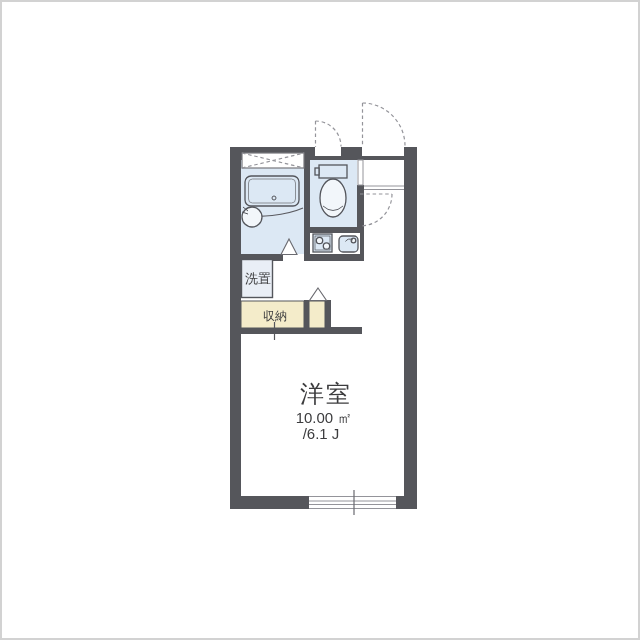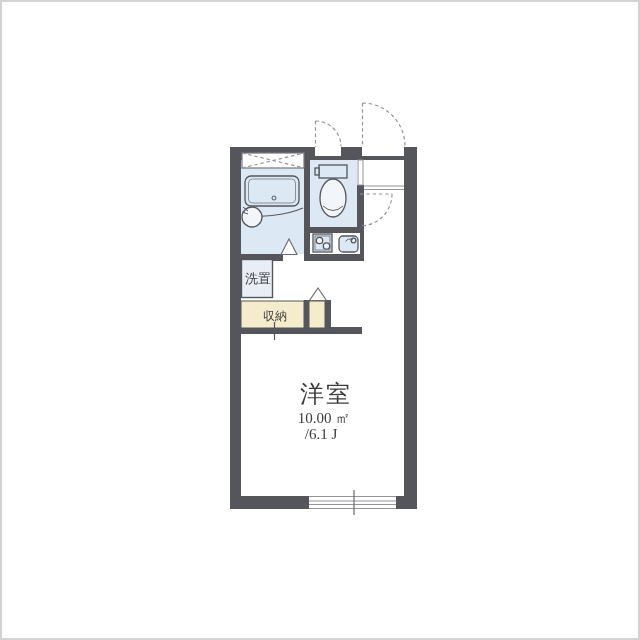--- a/index.html
+++ b/index.html
@@ -1,19 +1,19 @@
 <!DOCTYPE html>
 <html><head>
 <meta charset="utf-8">
 <style>
   html,body{margin:0;padding:0;background:#fff;}
   .canvas{
     position:relative;width:640px;height:640px;background:#ffffff;
     box-sizing:border-box;border:2px solid #d2d2d2;
-    font-family:Liberation Serif, serif;
+    font-family:Liberation Sans, sans-serif;
   }
   svg{position:absolute;left:0;top:0;}
   .wall{fill:#55565b;}
   .wet{fill:#dce8f4;}
   .fixture{fill:#dce8f4;stroke:#54565c;stroke-width:1.3;}
   .fixture-light{fill:#f2f6fa;stroke:#54565c;stroke-width:1.3;}
   .cream{fill:#f4ecca;stroke:#55565a;stroke-width:1;}
   .washer{fill:#e9eef6;stroke:#54565c;stroke-width:1.4;}
   .dash{fill:none;stroke:#94949a;stroke-width:1.2;stroke-dasharray:3.5 2.8;}
   .thin{stroke:#94949a;stroke-width:1;fill:none;}

